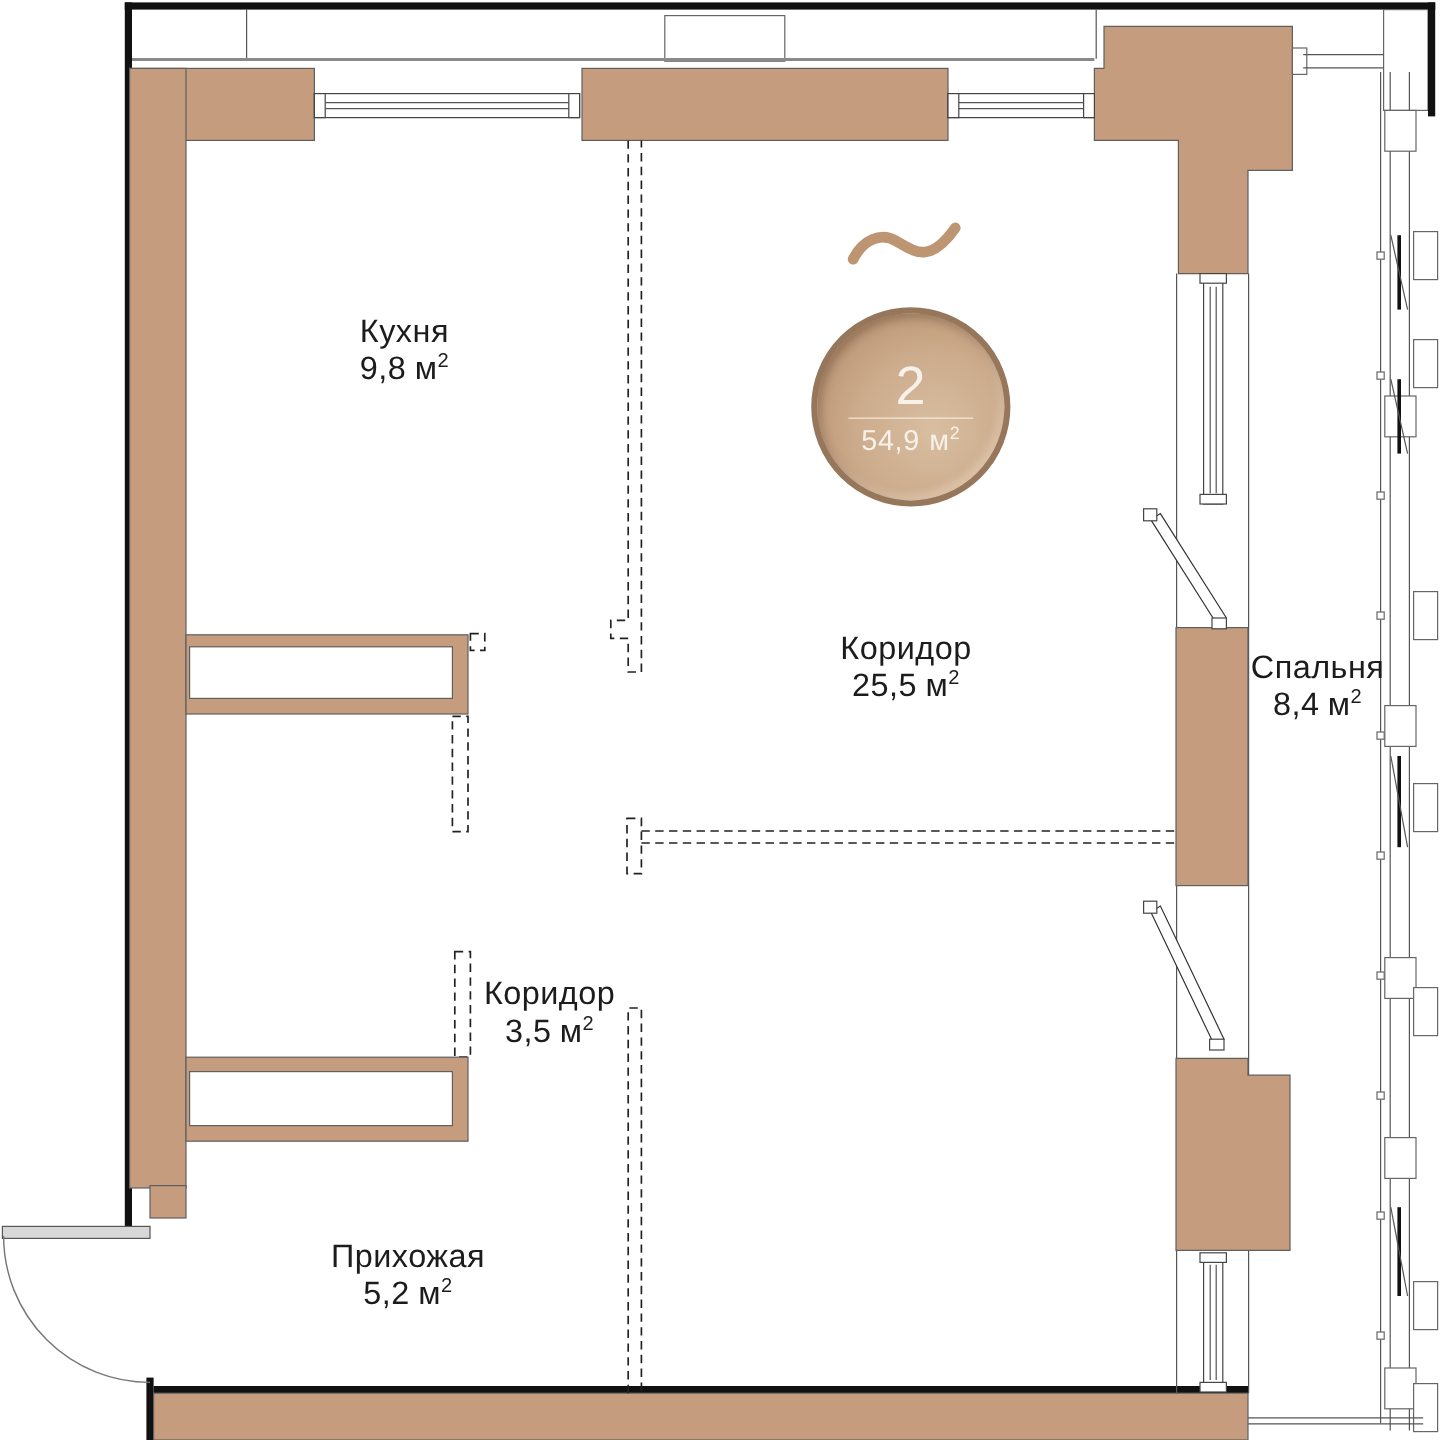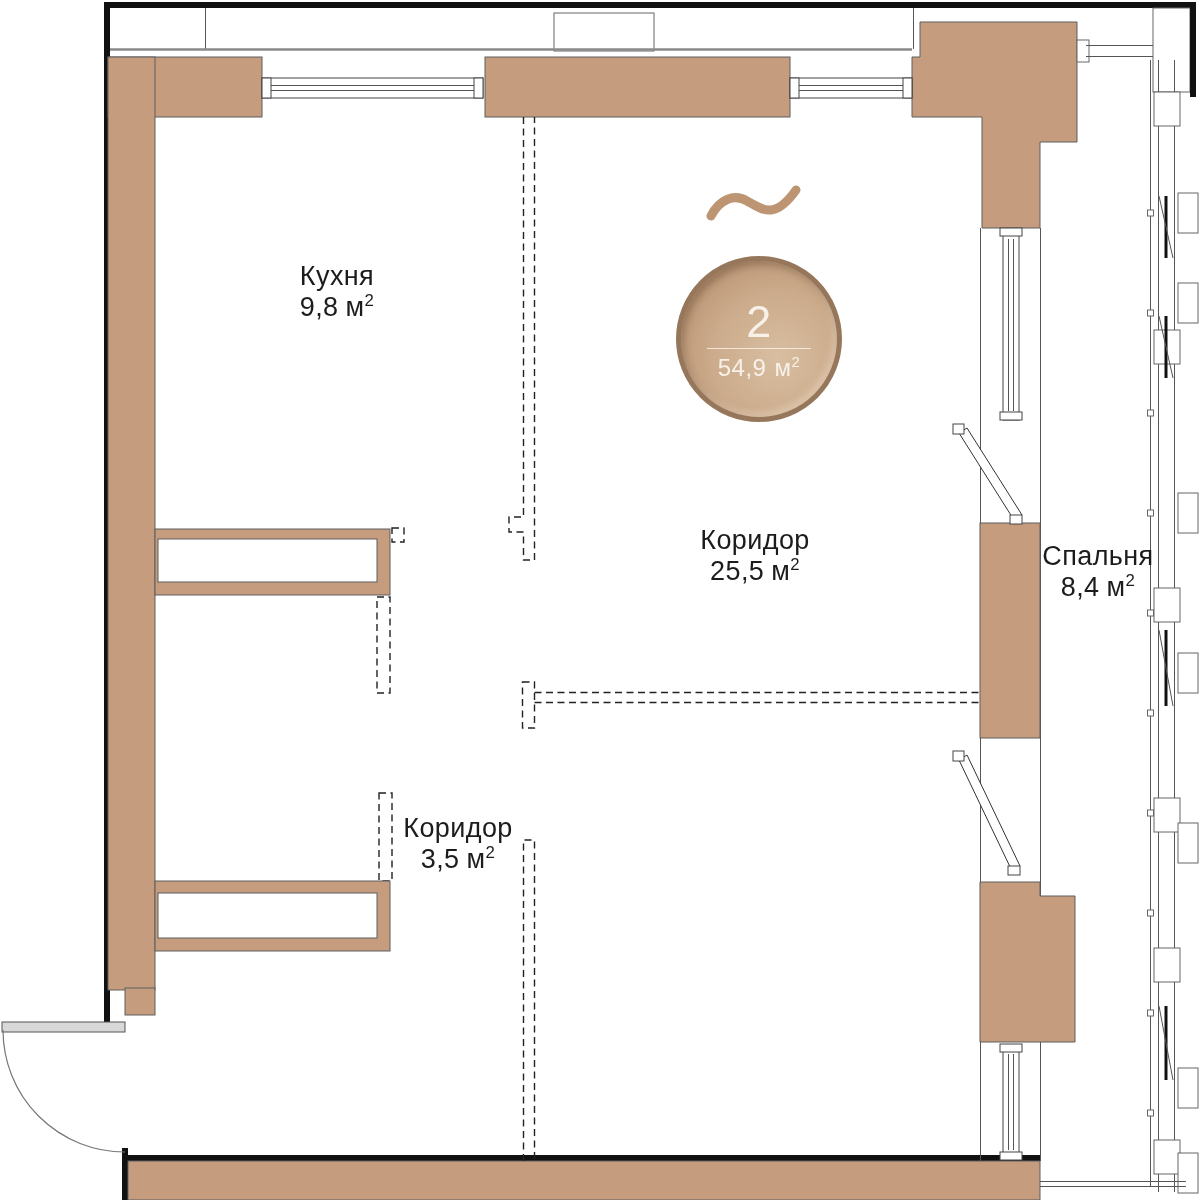--- a/index.html
+++ b/index.html
@@ -189,18 +189,22 @@
     <div><span>9,8</span><span class="unit">м</span><sup>2</sup></div>
   </div>
   <div class="room-label" style="left:755px;top:525px">
     <div>Коридор</div>
     <div><span>25,5</span><span class="unit">м</span><sup>2</sup></div>
   </div>
   <div class="room-label" style="left:458px;top:813px">
     <div>Коридор</div>
     <div><span>3,5</span><span class="unit">м</span><sup>2</sup></div>
   </div>
+  <div class="room-label" style="left:340px;top:1032px">
+    <div>Прихожая</div>
+    <div><span>5,2</span><span class="unit">м</span><sup>2</sup></div>
+  </div>
   <div class="room-label" style="left:1098px;top:541px">
     <div>Спальня</div>
     <div><span>8,4</span><span class="unit">м</span><sup>2</sup></div>
   </div>
 
 </div>
 
 </body></html>

